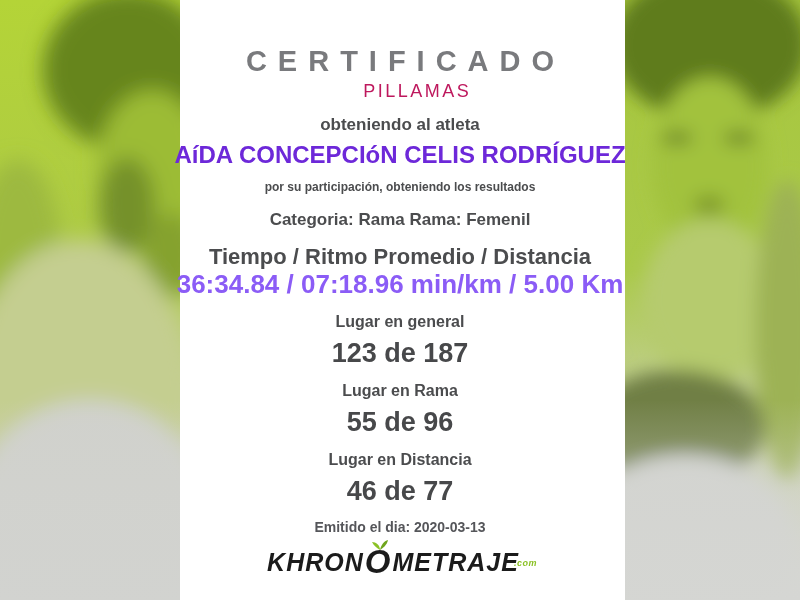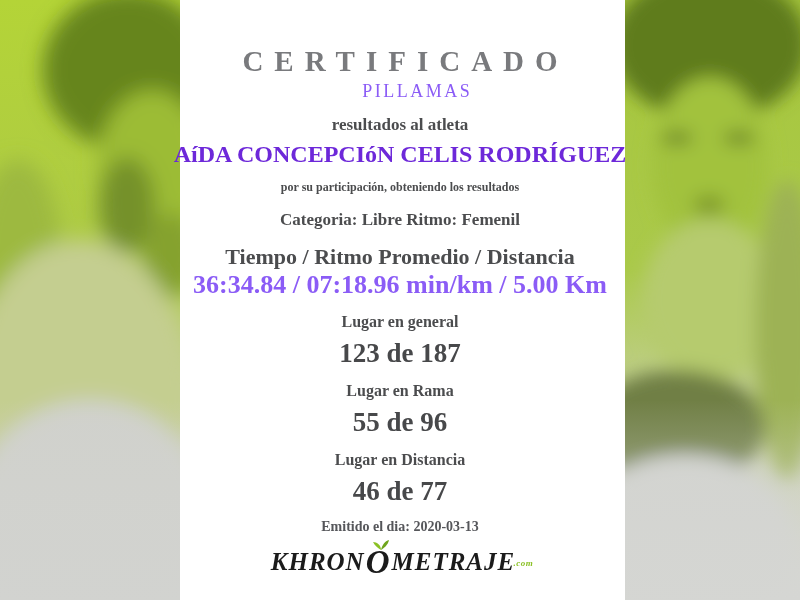--- a/index.html
+++ b/index.html
@@ -22,38 +22,37 @@
   .photo-right { right: 0; width: 175px; }
 
   .content {
     position: absolute;
     inset: 0;
     z-index: 2;
     display: flex;
     flex-direction: column;
     align-items: center;
     text-align: center;
-    font-family: Liberation Serif, serif;
   }
   .title {
     margin-top: 44px;
     font-size: 29px;
     font-weight: bold;
     letter-spacing: 11px;
     margin-right: -11px;
     color: #797a7d;
     line-height: 34px;
     white-space: nowrap;
   }
   .event-name {
     margin-top: 3px;
     font-size: 18px;
     letter-spacing: 2.5px;
     margin-right: -2.5px;
-    color: #8b5cf6;
+    color: #be185d;
     line-height: 21px;
     margin-left: 32px;
   }
   .certify-line {
     margin-top: 13px;
     font-size: 17px;
     font-weight: bold;
     color: #4b4c4e;
     line-height: 20px;
   }
@@ -219,24 +218,24 @@
         <ellipse cx="52" cy="428" rx="88" ry="58" fill="#6f7f44"></ellipse>
         <ellipse cx="60" cy="545" rx="110" ry="90" fill="#d2d3cf"></ellipse>
       </g>
       <rect y="400" width="175" height="200" fill="url(#fadeR)"></rect>
     </svg>
   </div>
 
   <div class="content">
     <div class="title">CERTIFICADO</div>
     <div class="event-name">PILLAMAS</div>
-    <div class="certify-line">resultados al atleta</div>
+    <div class="certify-line">obteniendo al atleta</div>
     <div class="athlete-name">AíDA CONCEPCIóN CELIS RODRÍGUEZ</div>
     <div class="participation-line">por su participación, obteniendo los resultados</div>
-    <div class="category-line">Categoria: Libre Ritmo: Femenil</div>
+    <div class="category-line">Categoria: Rama Rama: Femenil</div>
 
     <div class="results-header">Tiempo / Ritmo Promedio / Distancia</div>
     <div class="results-value">36:34.84 / 07:18.96 min/km / 5.00 Km</div>
 
     <div class="place-label">Lugar en general</div>
     <div class="place-value">123 de 187</div>
 
     <div class="place-label">Lugar en Rama</div>
     <div class="place-value">55 de 96</div>
 

